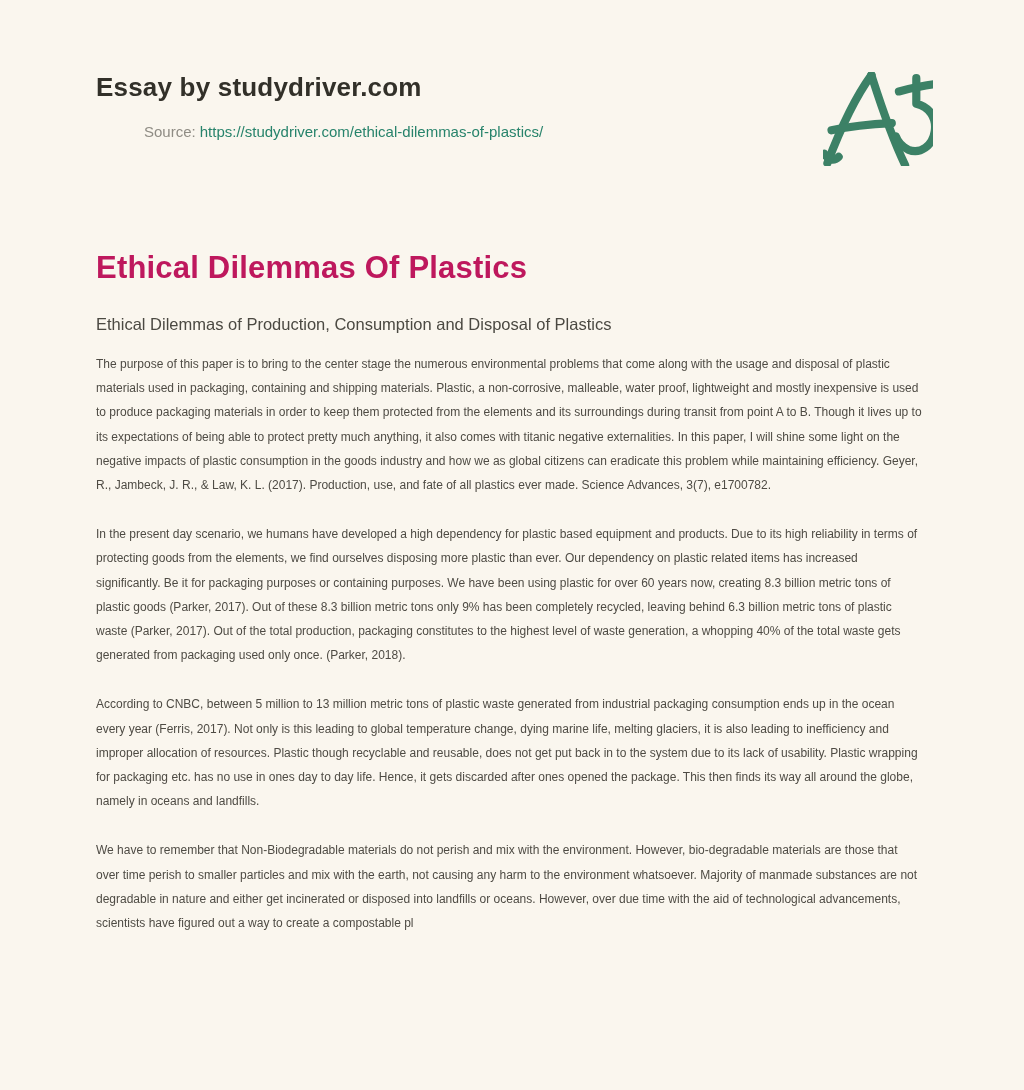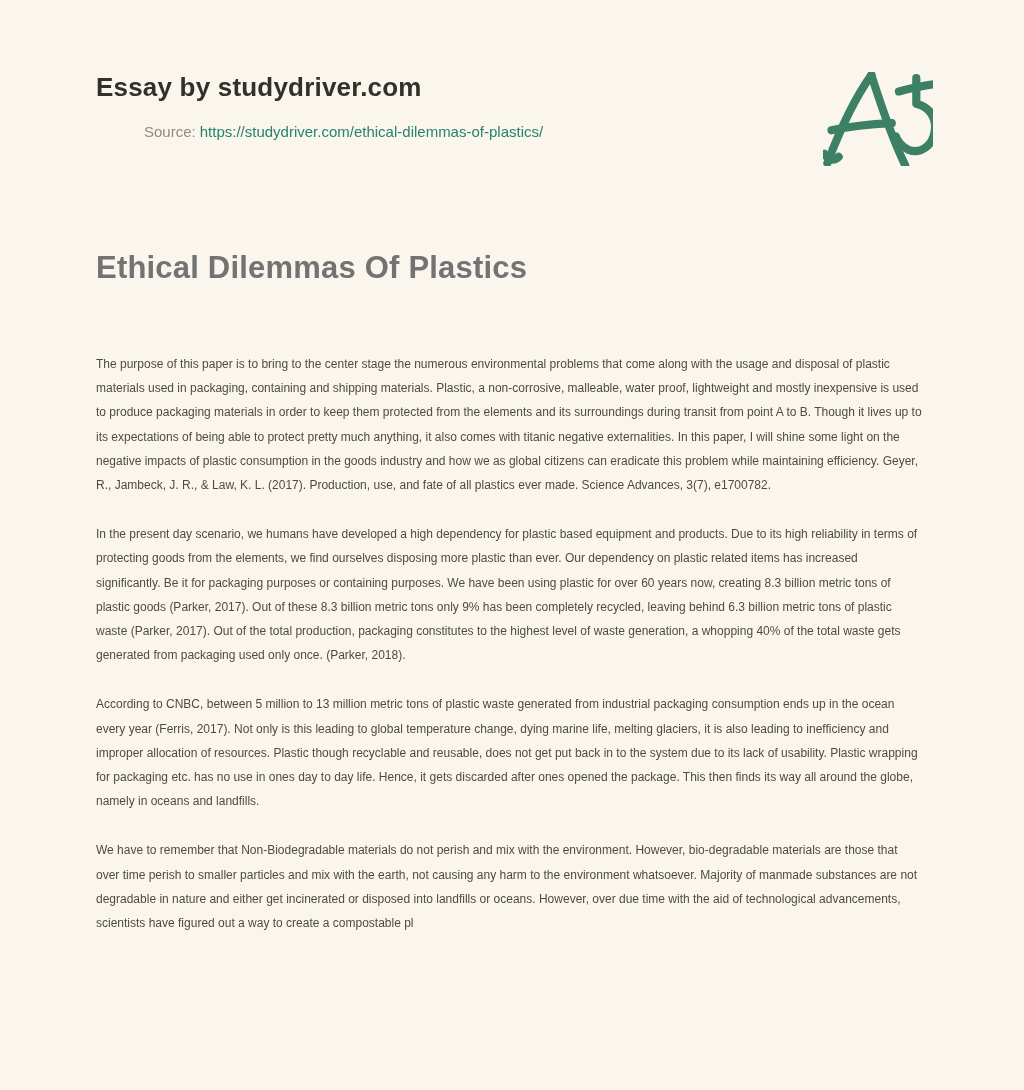--- a/index.html
+++ b/index.html
@@ -46,21 +46,21 @@
     height: 94px;
   }
   .essay-title {
     position: absolute;
     top: 250px;
     left: 96px;
     margin: 0;
     font-size: 31px;
     font-weight: 700;
     letter-spacing: 0.2px;
-    color: #737373;
+    color: #be185d;
   }
   .essay-subtitle {
     position: absolute;
     top: 315px;
     left: 96px;
     margin: 0;
     font-size: 16.5px;
     font-weight: 400;
     color: #4b4942;
   }
@@ -101,20 +101,21 @@
       <path d="M 7 57 C 26 53 46 51 66 50"></path>
 
       <path d="M 73 19 C 85 16 98 13 108 12"></path>
 
       <path d="M 90 6 C 90 15 90 24 90 31 C 103 34 110 45 108 58 C 106 72 94 81 82 76 C 76 73 72 69 70 63"></path>
     </svg>
   </div>
 
   <h2 class="essay-title">Ethical Dilemmas Of Plastics</h2>
 
+  <p class="essay-subtitle">Ethical Dilemmas of Production, Consumption and Disposal of Plastics</p>
 
   <div class="essay-body">
     <p>The purpose of this paper is to bring to the center stage the numerous environmental problems that come along with the usage and disposal of plastic materials used in packaging, containing and shipping materials. Plastic, a non-corrosive, malleable, water proof, lightweight and mostly inexpensive is used to produce packaging materials in order to keep them protected from the elements and its surroundings during transit from point A to B. Though it lives up to its expectations of being able to protect pretty much anything, it also comes with titanic negative externalities. In this paper, I will shine some light on the negative impacts of plastic consumption in the goods industry and how we as global citizens can eradicate this problem while maintaining efficiency. Geyer, R., Jambeck, J. R., &amp; Law, K. L. (2017). Production, use, and fate of all plastics ever made. Science Advances, 3(7), e1700782.</p>
     <p>In the present day scenario, we humans have developed a high dependency for plastic based equipment and products. Due to its high reliability in terms of protecting goods from the elements, we find ourselves disposing more plastic than ever. Our dependency on plastic related items has increased significantly. Be it for packaging purposes or containing purposes. We have been using plastic for over 60 years now, creating 8.3 billion metric tons of plastic goods (Parker, 2017). Out of these 8.3 billion metric tons only 9% has been completely recycled, leaving behind 6.3 billion metric tons of plastic waste (Parker, 2017). Out of the total production, packaging constitutes to the highest level of waste generation, a whopping 40% of the total waste gets generated from packaging used only once. (Parker, 2018).</p>
     <p>According to CNBC, between 5 million to 13 million metric tons of plastic waste generated from industrial packaging consumption ends up in the ocean every year (Ferris, 2017). Not only is this leading to global temperature change, dying marine life, melting glaciers, it is also leading to inefficiency and improper allocation of resources. Plastic though recyclable and reusable, does not get put back in to the system due to its lack of usability. Plastic wrapping for packaging etc. has no use in ones day to day life. Hence, it gets discarded after ones opened the package. This then finds its way all around the globe, namely in oceans and landfills.</p>
     <p>We have to remember that Non-Biodegradable materials do not perish and mix with the environment. However, bio-degradable materials are those that over time perish to smaller particles and mix with the earth, not causing any harm to the environment whatsoever. Majority of manmade substances are not degradable in nature and either get incinerated or disposed into landfills or oceans. However, over due time with the aid of technological advancements, scientists have figured out a way to create a compostable pl</p>
   </div>
 
 </div>
 

